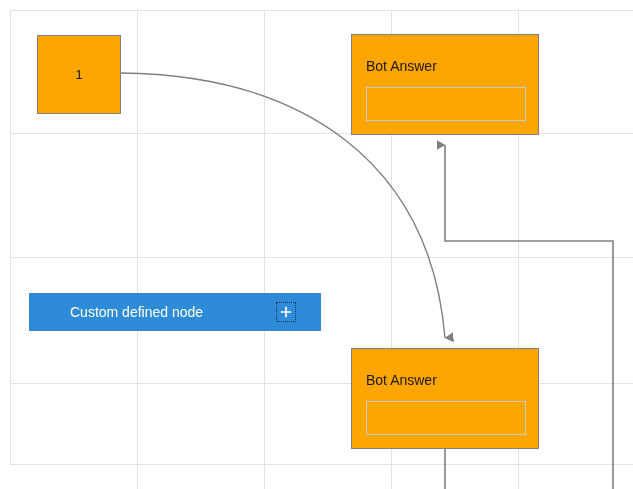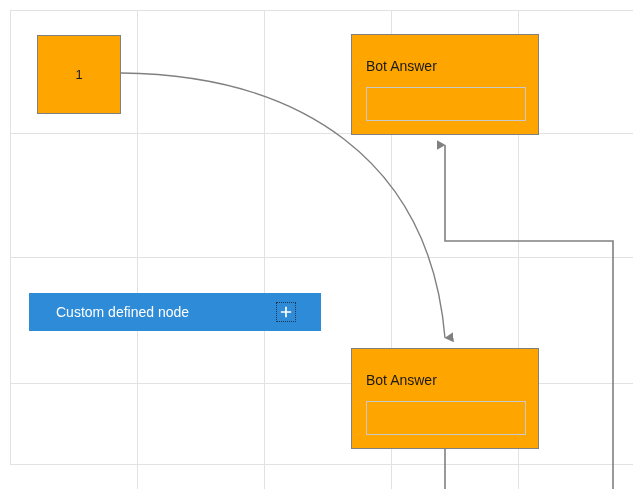--- a/index.html
+++ b/index.html
@@ -101,21 +101,21 @@
     width: 292px;
     height: 38px;
     background: #2E8BD8;
     display: flex;
     align-items: center;
     box-sizing: border-box;
   }
   #custom-node-bar .bar-label {
     color: #ffffff;
     font-size: 14px;
-    margin-left: 27px;
+    margin-left: 41px;
     line-height: 1;
     white-space: nowrap;
     flex: 0 0 auto;
   }
   #custom-node-bar .add-icon {
     position: absolute;
     right: 25px;
     top: 50%;
     transform: translateY(-50%);
     width: 20px;

